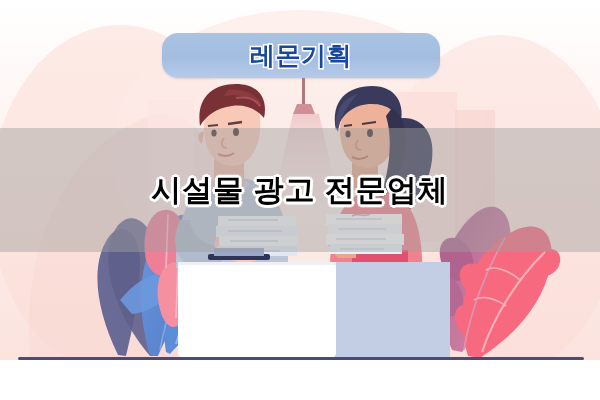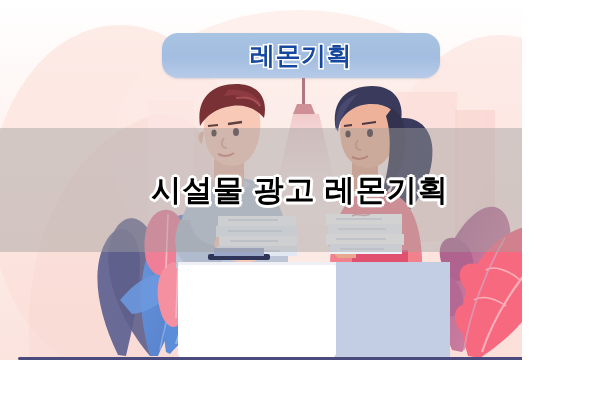--- a/index.html
+++ b/index.html
@@ -3,21 +3,21 @@
 <meta charset="utf-8">
 <title>레몬기획</title>
 <style>
   html,body{margin:0;padding:0;}
   body{
     width:600px;height:400px;overflow:hidden;
     background:#ffffff;
     font-family:"Liberation Sans","DejaVu Sans",sans-serif;
   }
   .stage{
-    position:relative;width:522px;height:400px;overflow:hidden;
+    position:relative;width:600px;height:400px;overflow:hidden;
     background:#ffffff;
   }
 
   
   .scene{
     position:absolute;left:0;top:0;width:600px;height:360px;
     background:#fdf1ee;
     overflow:hidden;
   }
   .scene-svg{position:absolute;left:0;top:0;width:600px;height:360px;display:block;}
@@ -253,16 +253,16 @@
   <div class="floor-strip"></div>
   <div class="floor-line"></div>
 
   <div class="band"></div>
 
   <div class="badge">
     <span class="badge-text">레몬기획</span>
   </div>
 
   <div class="headline">
-    <span class="headline-text fallback">시설물 광고 레몬기획</span>
+    <span class="headline-text fallback">시설물 광고 전문업체</span>
   </div>
 
 </div>
 
 </body></html>

